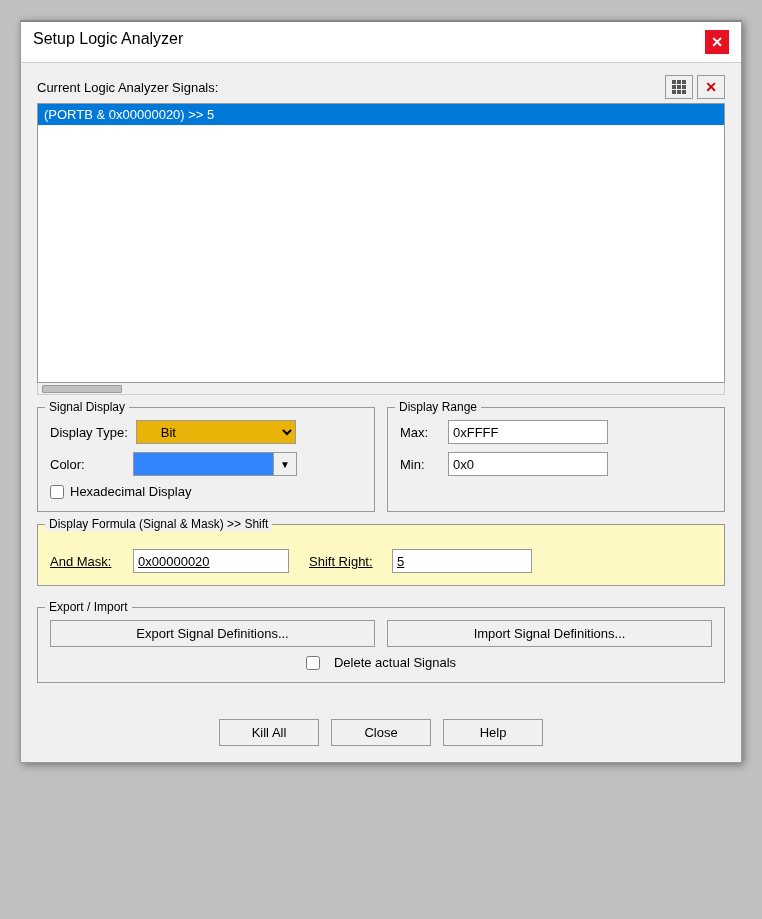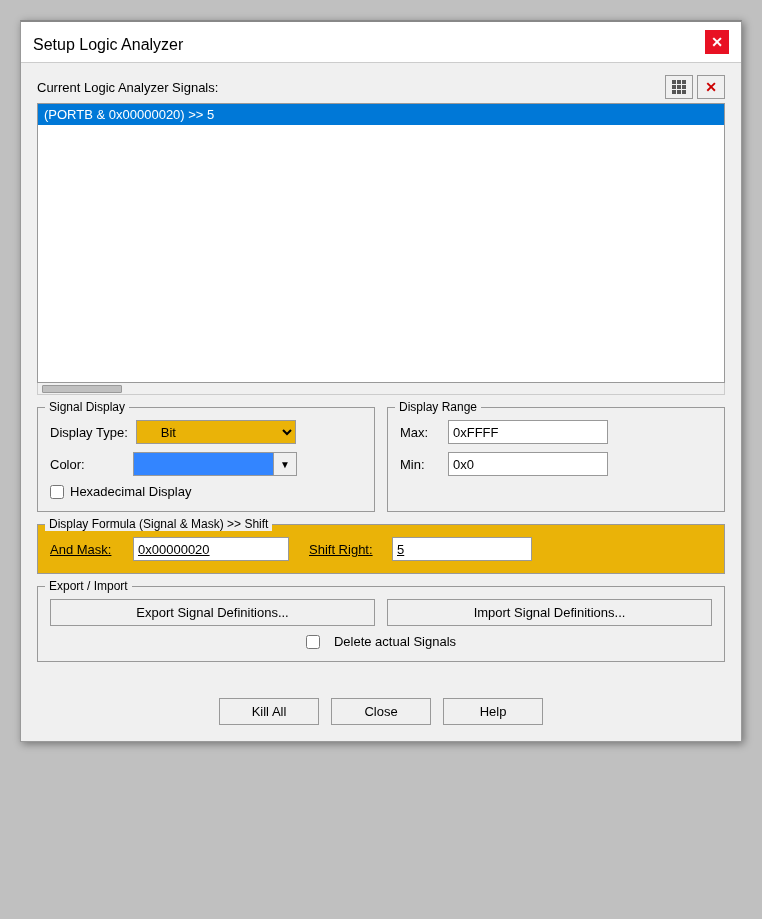--- a/index.html
+++ b/index.html
@@ -19,21 +19,21 @@
       background: #f0f0f0;
       border: 1px solid #999;
       border-top: 2px solid #888;
       width: 740px;
       box-shadow: 2px 2px 8px rgba(0,0,0,0.4);
     }
 
     .title-bar {
       background: #fff;
       display: flex;
-      align-items: flex-end;
+      align-items: flex-start;
       justify-content: space-between;
       padding: 8px 12px;
       border-bottom: 1px solid #ccc;
     }
 
     .title-bar-text {
       font-size: 16px;
       font-weight: 400;
       color: #000;
     }
@@ -244,24 +244,24 @@
       width: 14px;
       height: 14px;
       border: 1px solid #999;
       background: #fff;
       cursor: pointer;
     }
 
     
     .formula-section {
       border: 1px solid #999;
-      background: #eab308;
-      padding: 8px 12px 12px;
+      background: #fef9c3;
+      padding: 20px 12px 12px;
       position: relative;
-      margin-bottom: 12px;
+      margin-bottom: 21px;
     }
 
     .formula-row {
       display: flex;
       align-items: center;
       gap: 20px;
       text-decoration: underline;
     }
 
     .formula-field {

